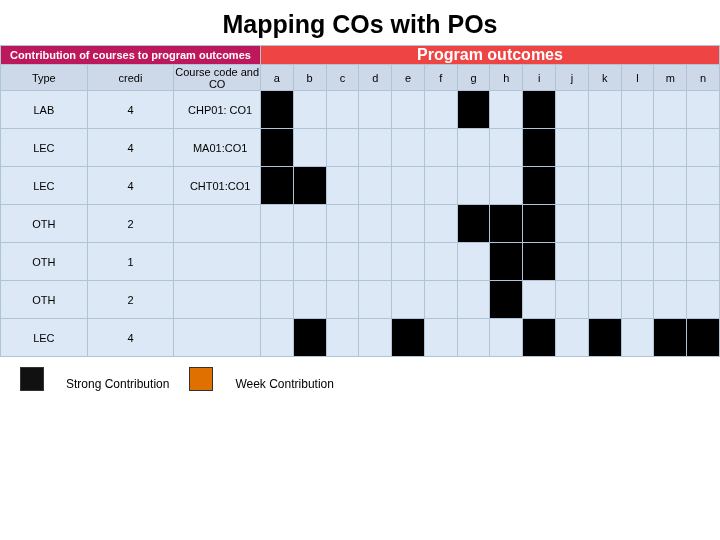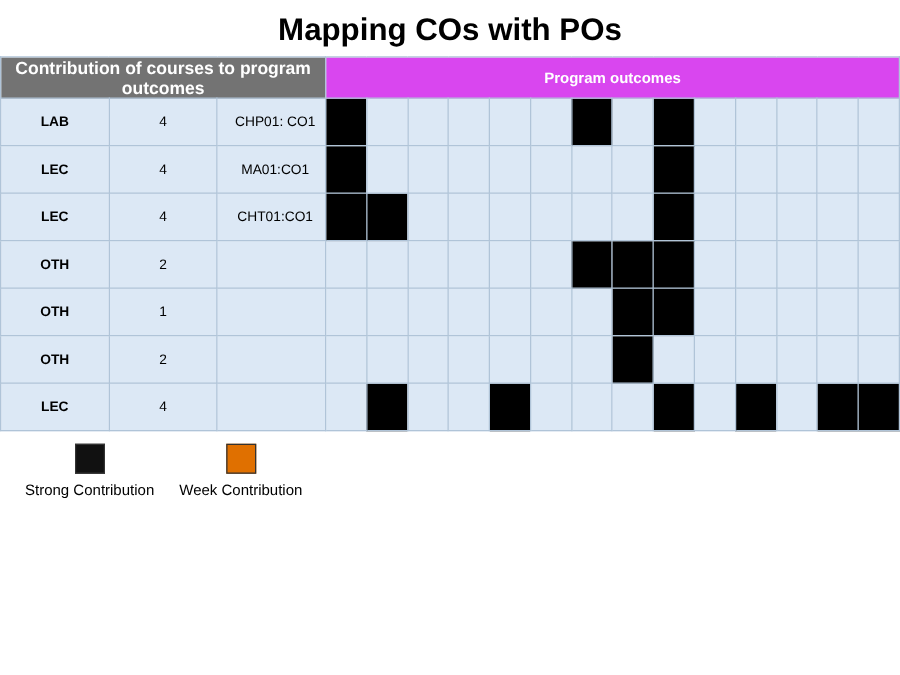--- a/index.html
+++ b/index.html
@@ -23,30 +23,30 @@
       table-layout: fixed;
     }
     .main-table th, .main-table td {
       border: 1px solid #b0c4d8;
       padding: 0;
       text-align: center;
       vertical-align: middle;
     }
     
     .header-contribution {
-      background: #737373;
+      background: #be185d;
       color: white;
-      font-size: 14px;
+      font-size: 11px;
       padding: 4px 2px;
       width: 260px;
     }
     .header-po {
-      background: #d946ef;
+      background: #ef4444;
       color: white;
-      font-size: 12px;
+      font-size: 16px;
       padding: 4px 2px;
     }
     
     .col-header {
       background: #cdd9e8;
       font-size: 11px;
       font-weight: normal;
       padding: 3px 2px;
       height: 26px;
     }
@@ -58,39 +58,38 @@
     
     .data-row td {
       height: 38px;
       background: #dce8f5;
       font-size: 11px;
     }
     .data-row td.type-cell, .data-row td.credit-cell, .data-row td.course-cell {
       background: #dce8f5;
       font-weight: normal;
     }
-    .data-row td.type-cell { font-weight: bold; }
+    .data-row td.type-cell { font-weight: normal; }
     .data-row td.course-cell { text-align: center; padding-left: 6px; }
     .cell-black { background: #000 !important; }
     .cell-empty { background: #dce8f5 !important; }
 
     
     .legend {
       display: flex;
       align-items: center;
       padding: 8px 20px;
       gap: 20px;
       margin-top: 2px;
     }
     .legend-item {
       display: flex;
-      align-items: center;
-      gap: 6px;
+      align-items: flex-end;
+      gap: 22px;
       font-size: 12px;
-      flex-direction: column;
     }
     .legend-box {
       width: 24px;
       height: 24px;
       border: 1px solid #333;
     }
     .legend-black { background: #111; }
     .legend-orange { background: #e07000; }
     .legend-white { background: #fff; }
   </style>
@@ -98,20 +97,39 @@
 <body>
 
 <div class="page-title">Mapping COs with POs</div>
 
 <table class="main-table">
   <thead>
     <tr>
       <th colspan="3" class="header-contribution">Contribution of courses to program outcomes</th>
       <th colspan="14" class="header-po">Program outcomes</th>
     </tr>
+    <tr id="col-header-row">
+      <th class="col-header col-type">Type</th>
+      <th class="col-header col-credit">credi</th>
+      <th class="col-header col-course">Course code and CO</th>
+    <th class="col-header col-po">a</th>
+        <th class="col-header col-po">b</th>
+        <th class="col-header col-po">c</th>
+        <th class="col-header col-po">d</th>
+        <th class="col-header col-po">e</th>
+        <th class="col-header col-po">f</th>
+        <th class="col-header col-po">g</th>
+        <th class="col-header col-po">h</th>
+        <th class="col-header col-po">i</th>
+        <th class="col-header col-po">j</th>
+        <th class="col-header col-po">k</th>
+        <th class="col-header col-po">l</th>
+        <th class="col-header col-po">m</th>
+        <th class="col-header col-po">n</th>
+      </tr>
   </thead>
   <tbody id="data-body">
   <tr class="data-row">
         <td class="type-cell">LAB</td>
         <td class="credit-cell">4</td>
         <td class="course-cell">CHP01: CO1</td>
         <td class="cell-black"></td>
         <td class="cell-empty"></td>
         <td class="cell-empty"></td>
         <td class="cell-empty"></td>

